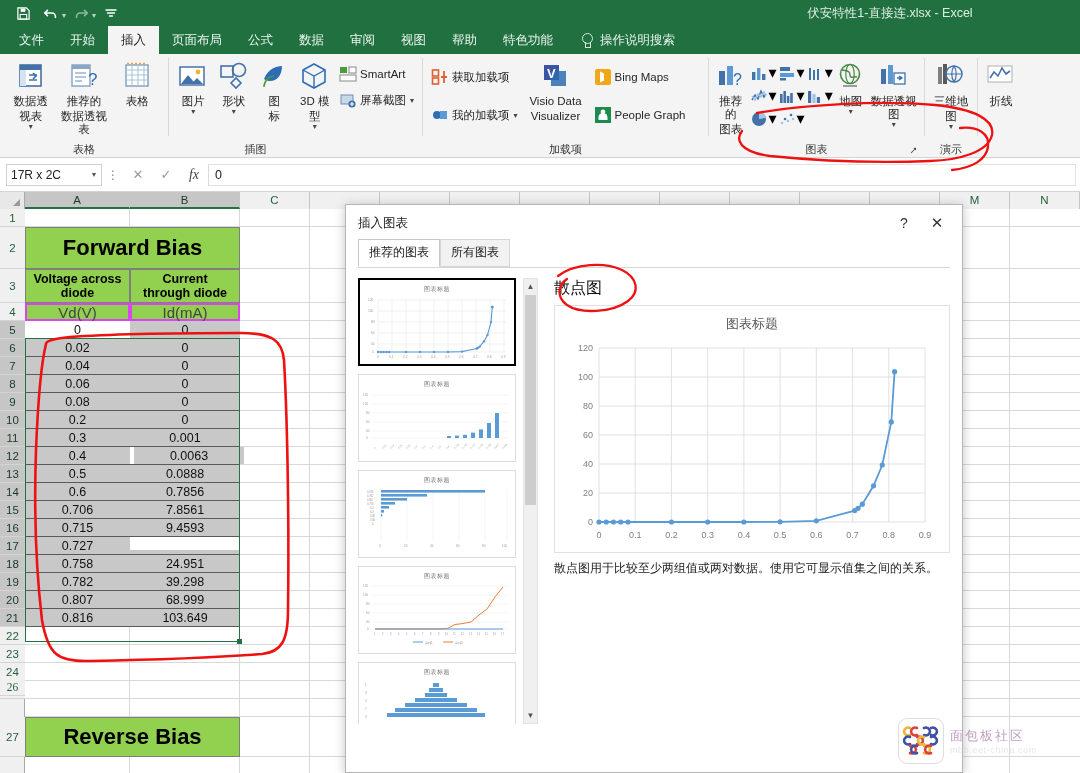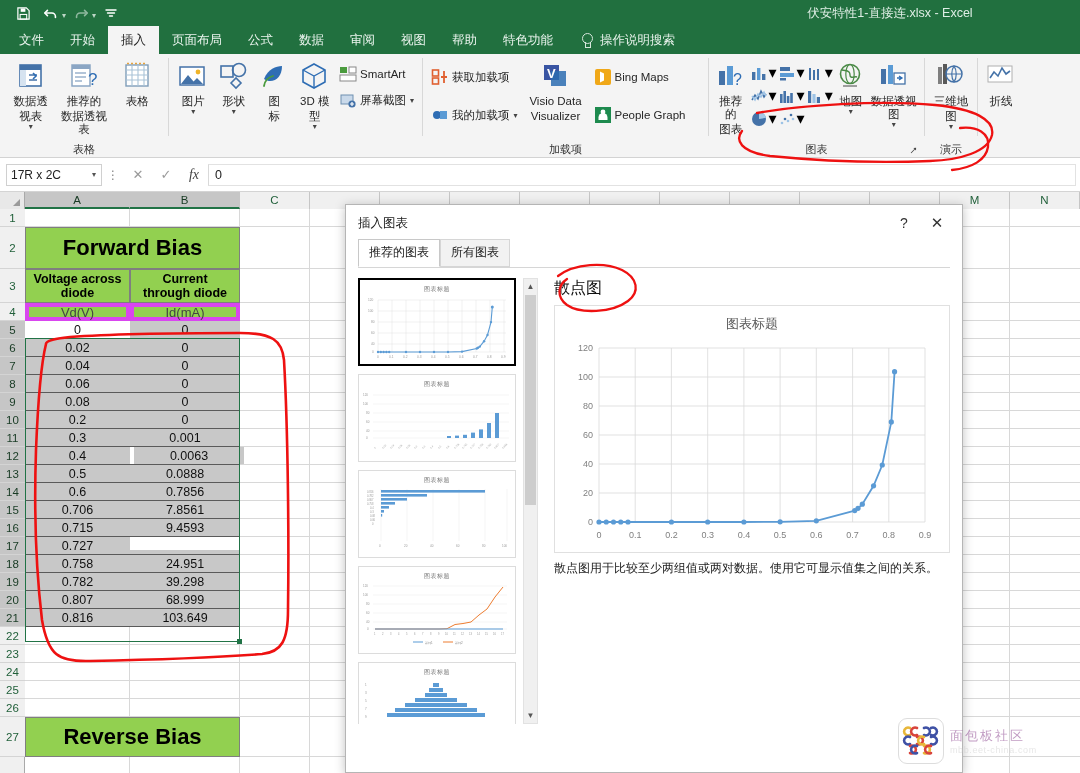--- a/index.html
+++ b/index.html
@@ -145,21 +145,21 @@
   .cell.sel { background: #c8c8c8; }
   .cell.white { background: #ffffff; }
   .banner {
     background: #92d050; color: #000; font-weight: bold; font-size: 22px;
     border: 1px solid #7f7f7f; justify-content: center;
   }
   .hdrcell {
     background: #92d050; color: #000; font-weight: bold; font-size: 12.5px;
     border: 1px solid #7f7f7f; line-height: 14px; text-align: center; flex-direction: column;
   }
-  .unitcell { background: #92d050; color: #444; font-size: 13px; border: 4px solid #d946ef; }
+  .unitcell { background: #92d050; color: #444; font-size: 15px; border: 2px solid #d946ef; }
   .selbox {
     position: absolute; border: 1.5px solid #217346; pointer-events: none;
   }
   .selhandle { position: absolute; width: 5px; height: 5px; background: #217346; }
   .rowline { position: absolute; height: 1px; background: #5a5a5a; }
 
   
   .dialog {
     position: absolute; left: 345px; top: 204px; width: 618px; height: 569px;
     background: #ffffff; border: 1px solid #b5b5b5; box-shadow: 0 2px 10px rgba(0,0,0,.25);
@@ -387,20 +387,21 @@
                     <rect x="2" y="4" width="12" height="9" fill="#c9d9ea" stroke="#6e8fb0" stroke-width="1"></rect>
                     <circle cx="13" cy="13" r="3.6" fill="#4472a8"></circle>
                     <path d="M13 11v4M11 13h4" stroke="#fff" stroke-width="1.2"></path>
                   </svg>
               </span>
               <span class="lbl">屏幕截图</span>
               <span class="cv">▾</span>
             </div>
           </div>
         </div>
+        <div class="grp-label" style="margin-left:-80px;">插图</div>
       </div>
       <div class="grp-sep"></div>
 
       <div class="grp" style="width:285px;">
         <div class="grp-items">
           <div class="smallcol" style="padding-top:8px;gap:14px;">
             <div class="smallrow">
               <span class="ic18">
                 <svg width="18" height="18" viewBox="0 0 18 18">
                     <rect x="1.5" y="2" width="6" height="6" fill="none" stroke="#e06030" stroke-width="1.6"></rect>
@@ -709,21 +710,21 @@
         <div class="rh sel" style="top: 417px; height: 18px; line-height: 18px;">21</div>
         <div class="hline" style="top: 434px; left: 25px;"></div>
         <div class="rh" style="top: 435px; height: 18px; line-height: 18px;">22</div>
         <div class="hline" style="top: 452px; left: 25px;"></div>
         <div class="rh" style="top: 453px; height: 18px; line-height: 18px;">23</div>
         <div class="hline" style="top: 470px; left: 25px;"></div>
         <div class="rh" style="top: 471px; height: 18px; line-height: 18px;">24</div>
         <div class="hline" style="top: 488px; left: 25px;"></div>
         <div class="rh" style="top: 489px; height: 18px; line-height: 18px;">25</div>
         <div class="hline" style="top: 506px; left: 25px;"></div>
-        <div class="rh" style="top: 507px; height: 18px; line-height: 18px;">26</div>
+        <div class="rh" style="top: 486px; height: 18px; line-height: 18px; font-family: Liberation Serif, serif;">26</div>
         <div class="hline" style="top: 524px; left: 25px;"></div>
         <div class="rh" style="top: 525px; height: 40px; line-height: 40px;">27</div>
         <div class="hline" style="top: 564px; left: 25px;"></div>
         <div class="cell banner" style="left: 25px; width: 215px; top: 35px; height: 42px;">Forward Bias</div>
         <div class="cell hdrcell" style="left: 25px; width: 105px; top: 77px; height: 34px;">
           <span>Voltage across</span>
           <span>diode</span>
         </div>
         <div class="cell hdrcell" style="left: 130px; width: 110px; top: 77px; height: 34px;">
           <span>Current</span>

